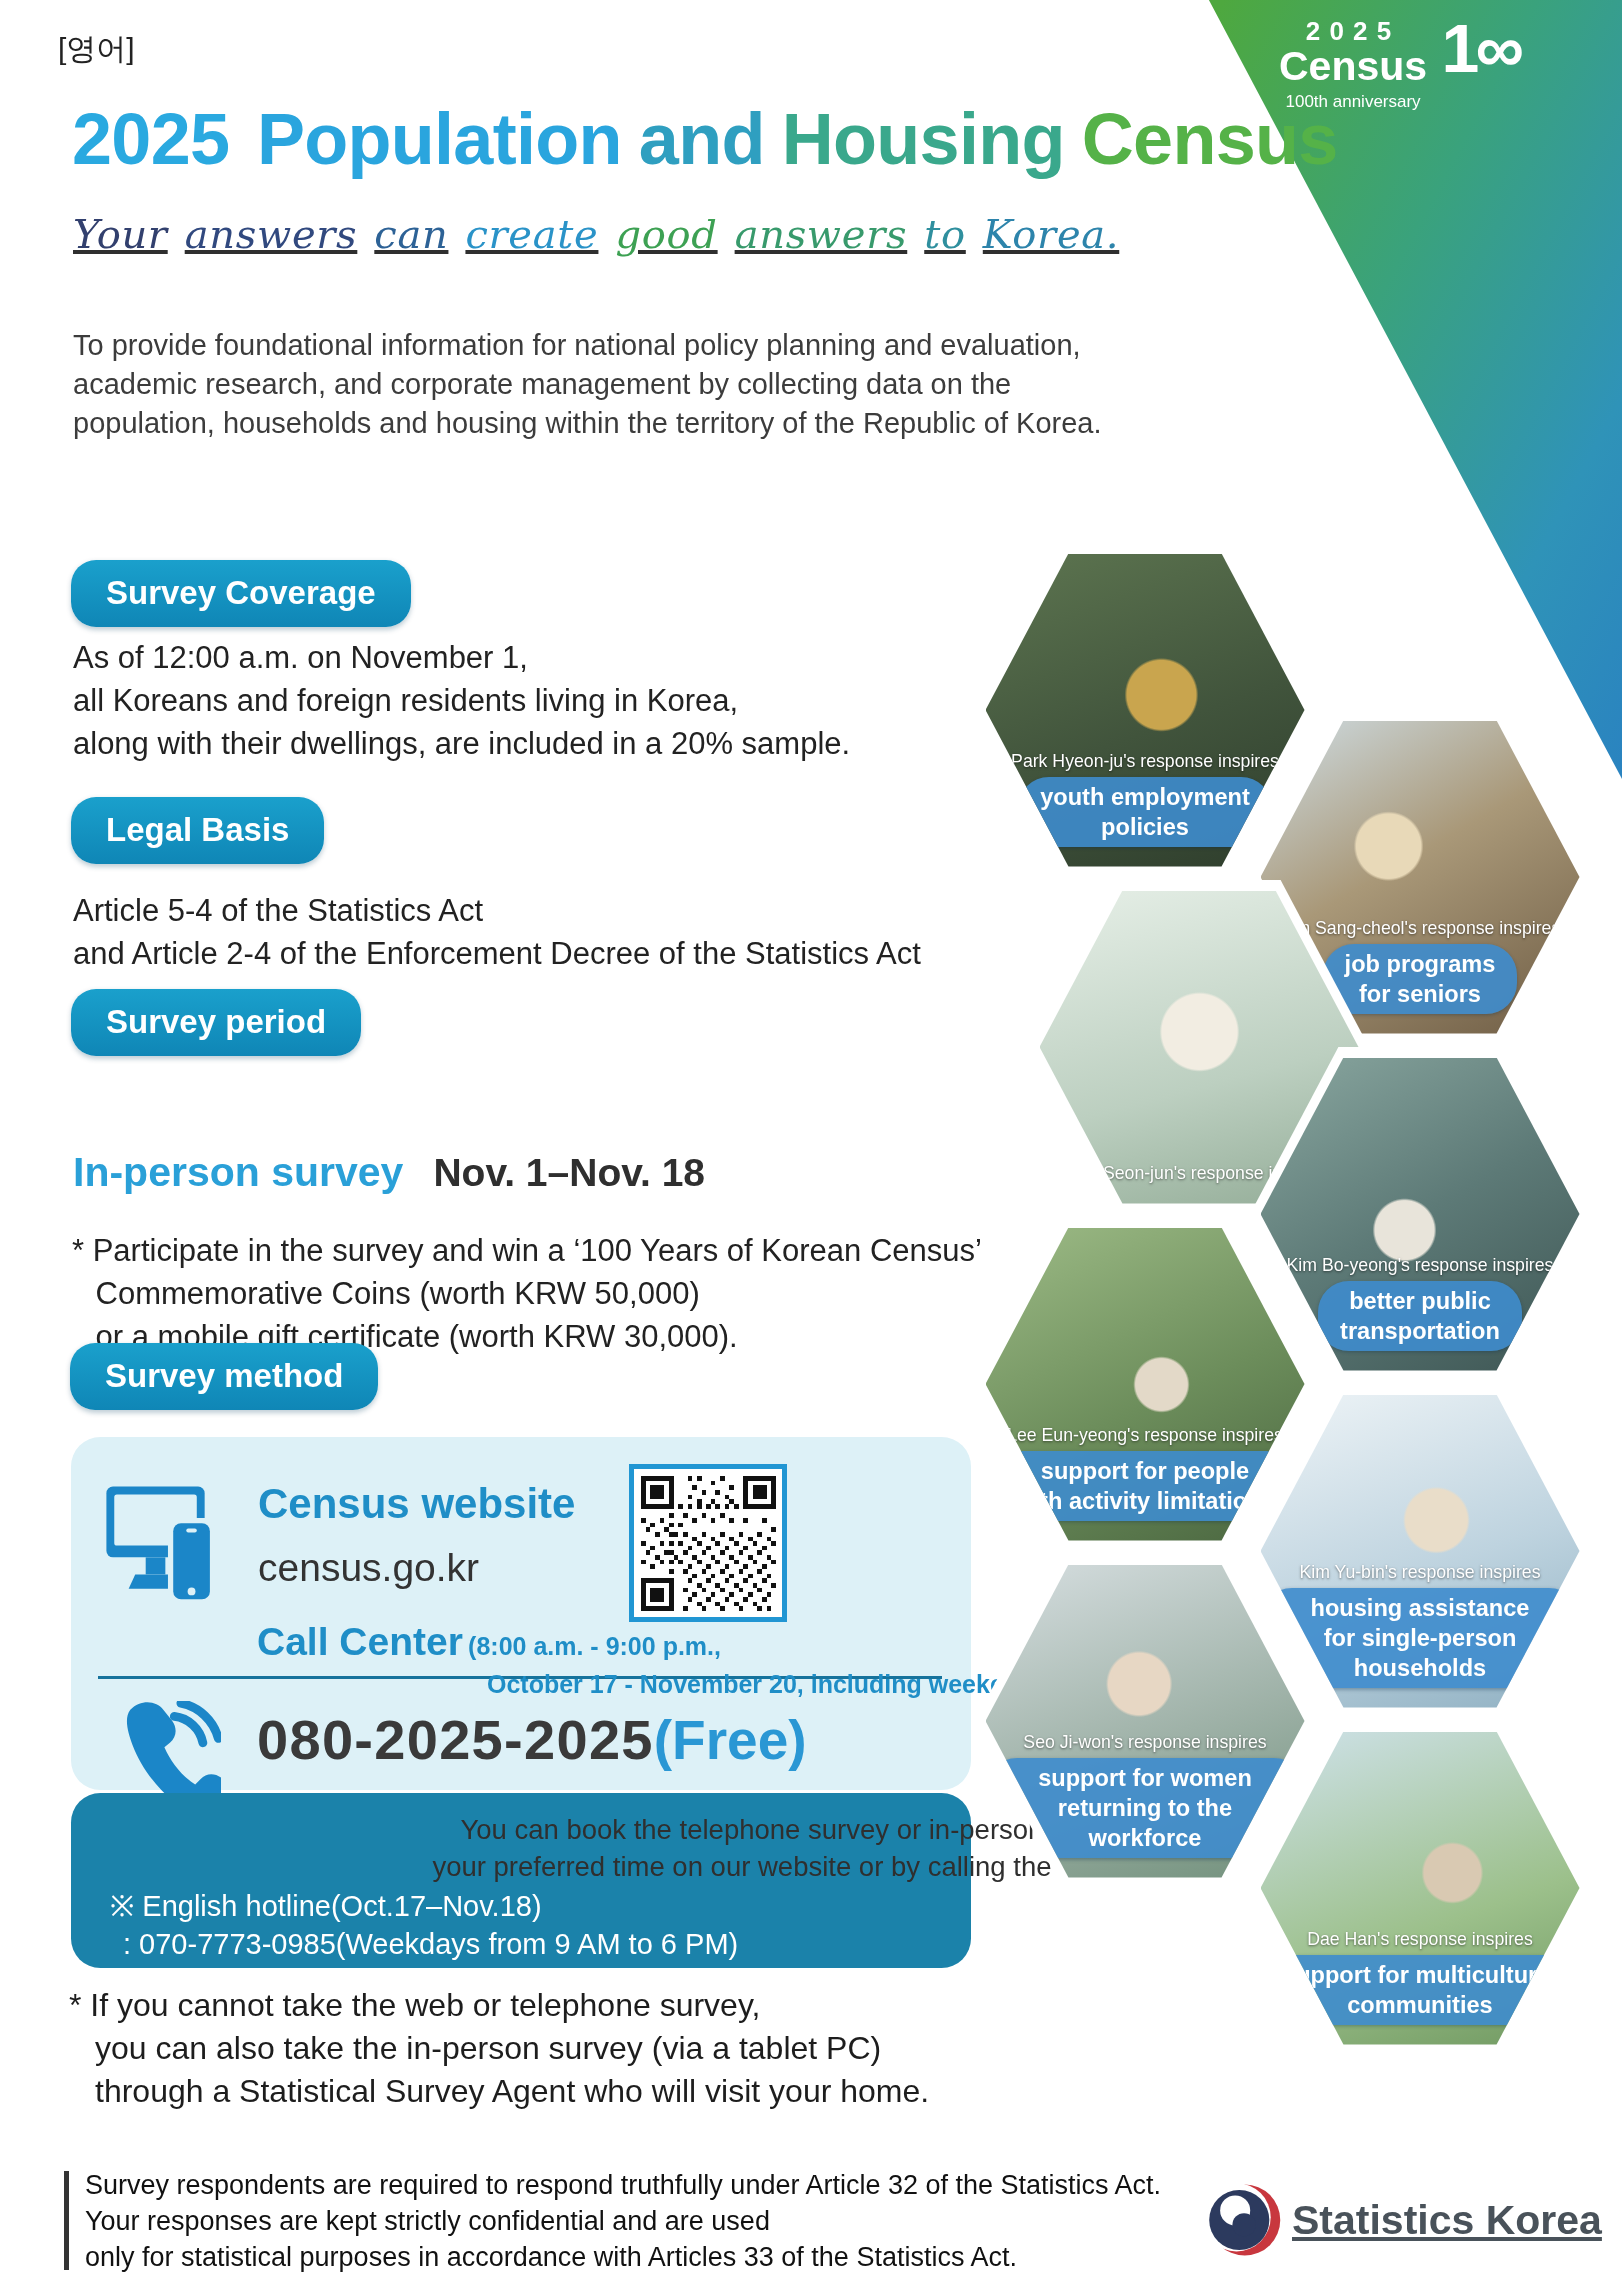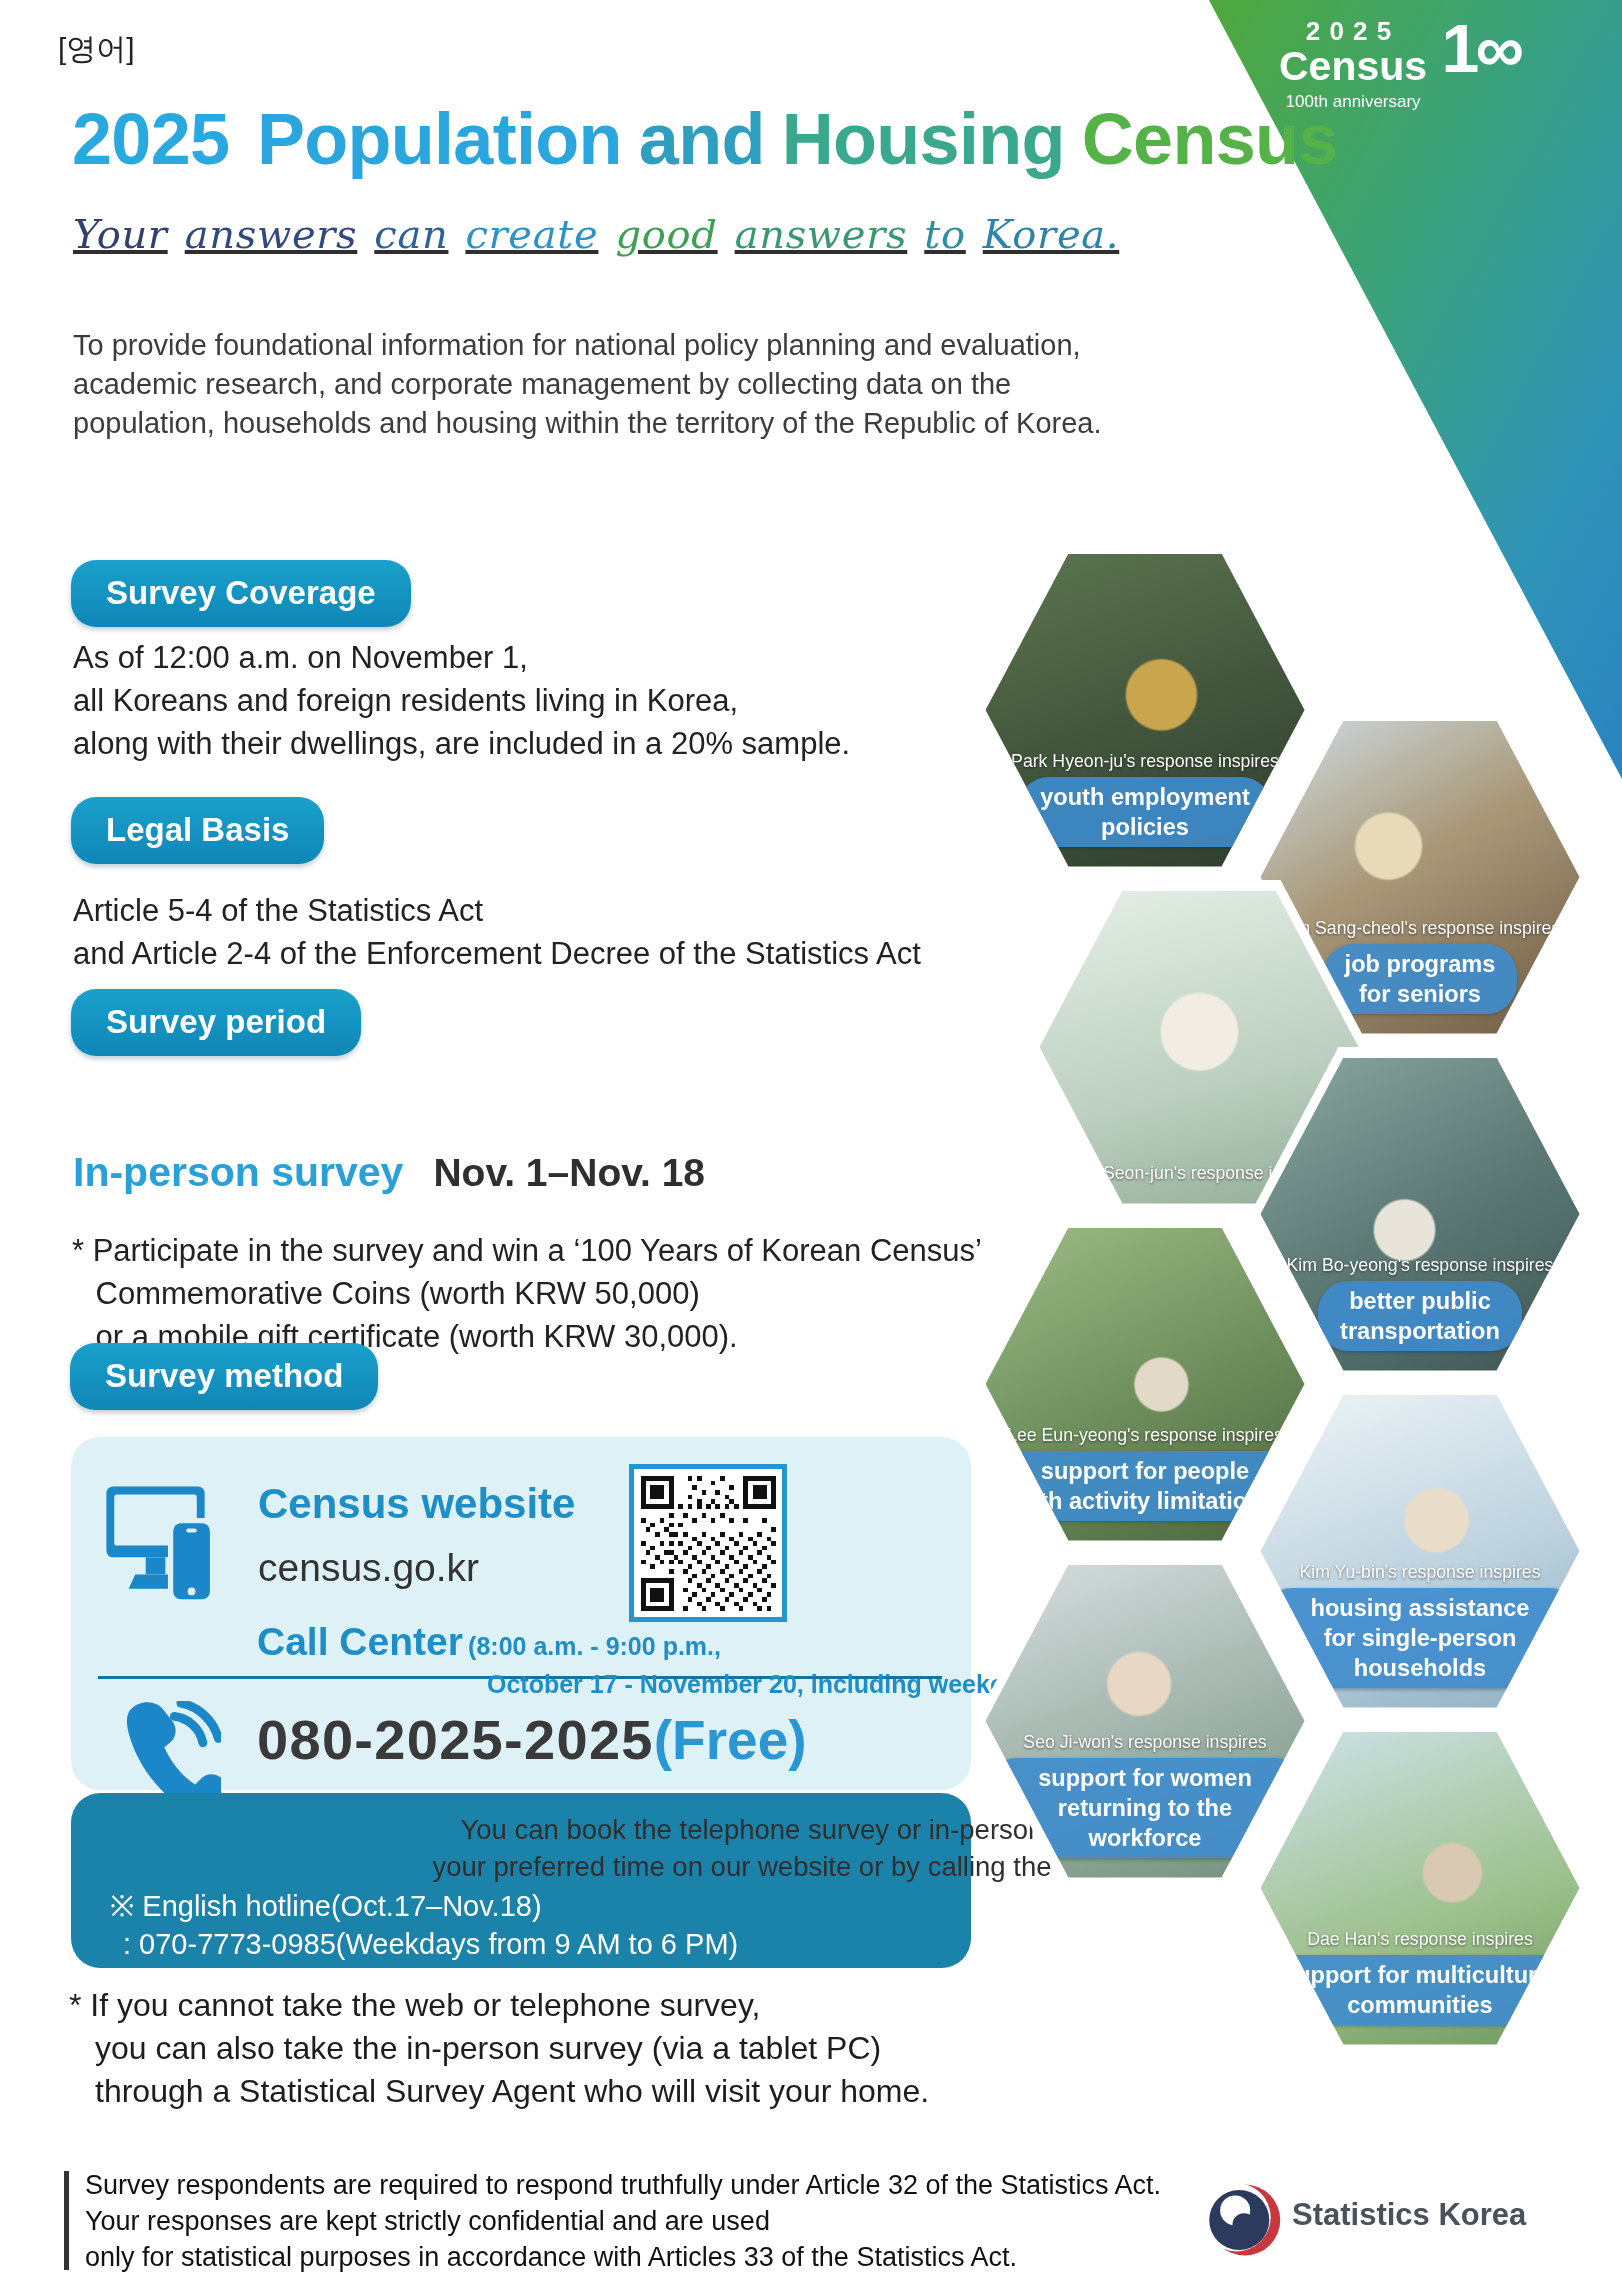--- a/index.html
+++ b/index.html
@@ -87,21 +87,21 @@
   .db-center{position:absolute;left:0;right:0;top:1811px;}
   .db-hot{position:absolute;left:110px;top:1887px;font-size:29px;line-height:38px;}
   .db-hot .ind{padding-left:13px;}
 
   .note2{position:absolute;left:69px;top:1984px;font-size:32px;line-height:43px;color:#1d1d1d;}
   .note2 .ind{padding-left:26px;}
 
   
   .foot-bar{position:absolute;left:64px;top:2171px;width:4.6px;height:99px;background:#333;}
   .foot-text{position:absolute;left:85px;top:2167px;font-size:27px;line-height:36px;color:#111;font-weight:500;}
-  .agency{position:absolute;left:1292px;top:2197px;font-size:31px;font-weight:600;color:#49525a;white-space:nowrap;}
+  .agency{position:absolute;left:1292px;top:2197px;font-size:41px;font-weight:600;color:#49525a;white-space:nowrap;text-decoration:underline;}
   .swirl{position:absolute;left:1201px;top:2179px;width:82px;height:82px;}
 
   
   .hexclip{clip-path:polygon(26% 0,74% 0,100% 50%,74% 100%,26% 100%,0 50%);}
   .hex{position:absolute;width:340px;height:334px;background:#ffffff;}
   .hex-img{position:absolute;inset:10.5px;}
   .hx1{left:975px;top:543px;}
   .hx2{left:1250px;top:710px;}
   .hx3{left:1029px;top:880px;}
   .hx4{left:1250px;top:1047px;}

